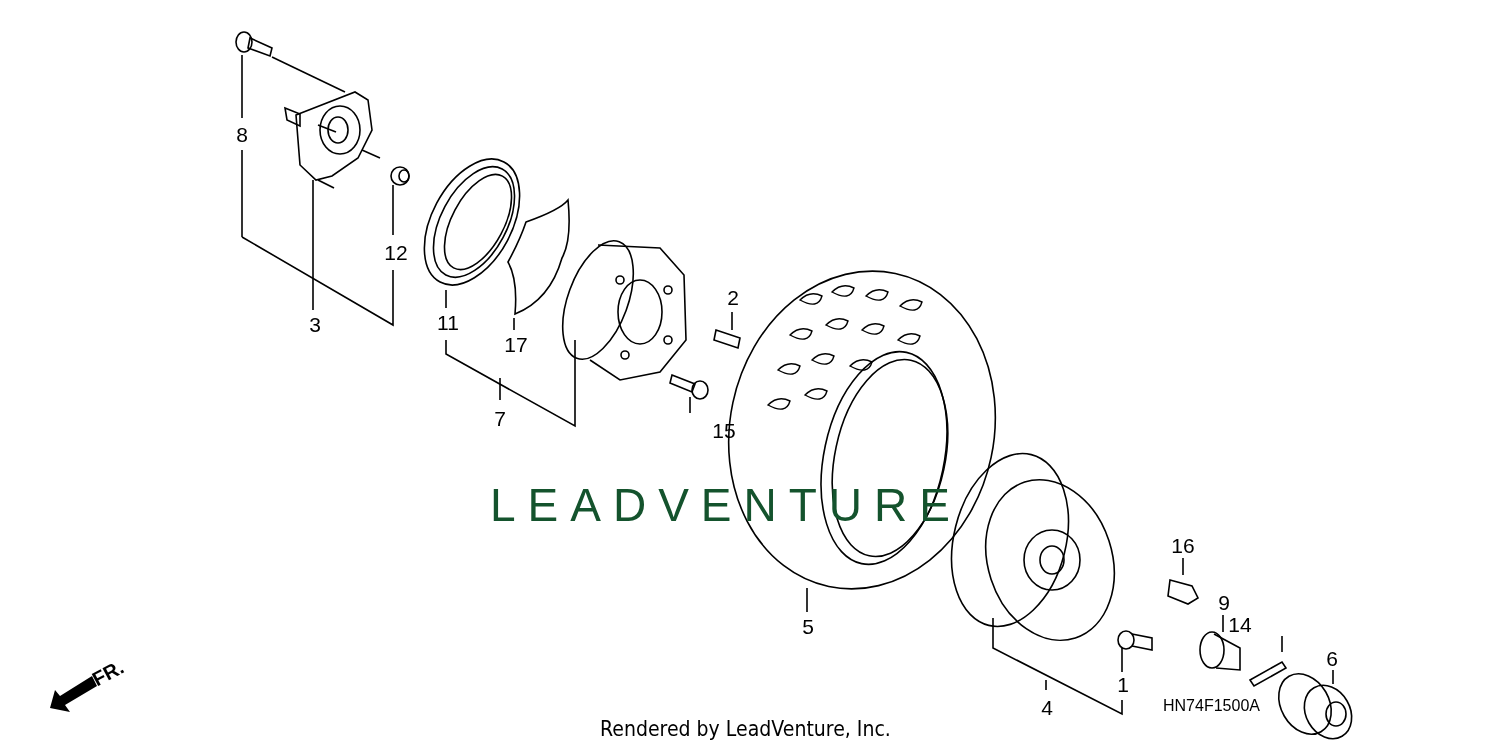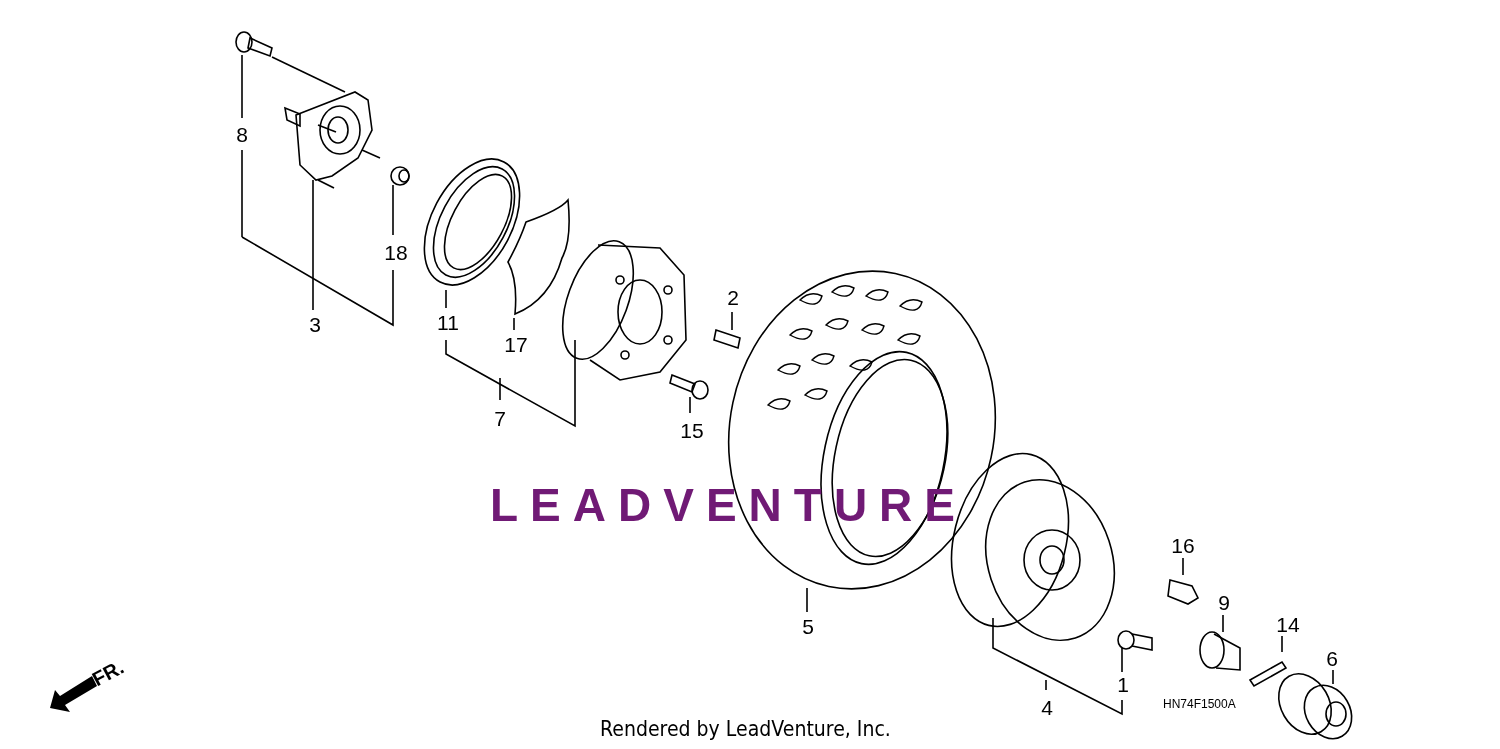--- a/index.html
+++ b/index.html
@@ -1,20 +1,20 @@
 <!DOCTYPE html>
 <html><head>
 <meta charset="utf-8">
 <style>
   html,body{margin:0;padding:0;background:#ffffff;}
   body{width:1500px;height:749px;position:relative;overflow:hidden;font-family:"Liberation Sans",sans-serif;color:#000;}
   #diagram{position:absolute;left:0;top:0;width:1500px;height:749px;}
   .callout{position:absolute;font-size:21px;line-height:21px;font-family:"Liberation Sans",sans-serif;color:#000;transform:translateX(-50%);}
-  .watermark{position:absolute;left:490px;top:478px;font-size:46px;letter-spacing:12px;color:#701a75;font-family:"Liberation Sans",sans-serif;font-weight:700;}
-  .code{position:absolute;left:1163px;top:697px;font-size:12px;font-family:"Liberation Sans",sans-serif;}
+  .watermark{position:absolute;left:490px;top:478px;font-size:46px;letter-spacing:12px;color:#14532d;font-family:"Liberation Sans",sans-serif;font-weight:400;}
+  .code{position:absolute;left:1163px;top:697px;font-size:16px;font-family:"Liberation Sans",sans-serif;}
   .footer{position:absolute;left:600px;top:716px;font-size:22px;font-family:"DejaVu Sans",sans-serif;transform:scaleX(0.86);transform-origin:left top;}
 </style>
 </head>
 <body>
 
 <div id="diagram">
 <svg width="1500" height="749" viewBox="0 0 1500 749" xmlns="http://www.w3.org/2000/svg" fill="none" stroke="#000" stroke-width="1.6">
 
   <g stroke-width="1.6">
     <line x1="242" y1="55" x2="242" y2="118"></line>
@@ -142,31 +142,31 @@
 
   <g fill="#000" stroke="none">
     <polygon points="50,708 55,690 60,696 92,676 97,686 65,705 70,712"></polygon>
   </g>
 </svg>
 </div>
 
 <div class="watermark">LEADVENTURE</div>
 
 <span class="callout" style="left:242px;top:124px">8</span>
-<span class="callout" style="left:396px;top:242px">18</span>
+<span class="callout" style="left:396px;top:242px">12</span>
 <span class="callout" style="left:315px;top:314px">3</span>
 <span class="callout" style="left:448px;top:312px">11</span>
 <span class="callout" style="left:516px;top:334px">17</span>
 <span class="callout" style="left:500px;top:408px">7</span>
 <span class="callout" style="left:733px;top:287px">2</span>
-<span class="callout" style="left:692px;top:420px">15</span>
+<span class="callout" style="left:724px;top:420px">15</span>
 <span class="callout" style="left:808px;top:616px">5</span>
 <span class="callout" style="left:1183px;top:535px">16</span>
 <span class="callout" style="left:1224px;top:592px">9</span>
-<span class="callout" style="left:1288px;top:614px">14</span>
+<span class="callout" style="left:1240px;top:614px">14</span>
 <span class="callout" style="left:1332px;top:648px">6</span>
 <span class="callout" style="left:1123px;top:674px">1</span>
 <span class="callout" style="left:1047px;top:697px">4</span>
 
 <span style="position:absolute;left:92px;top:662px;font-size:20px;font-weight:bold;transform:rotate(-28deg);font-family:'Liberation Sans',sans-serif;">FR.</span>
 
 <div class="code">HN74F1500A</div>
 <div class="footer">Rendered by LeadVenture, Inc.</div>
 
 </body></html>

